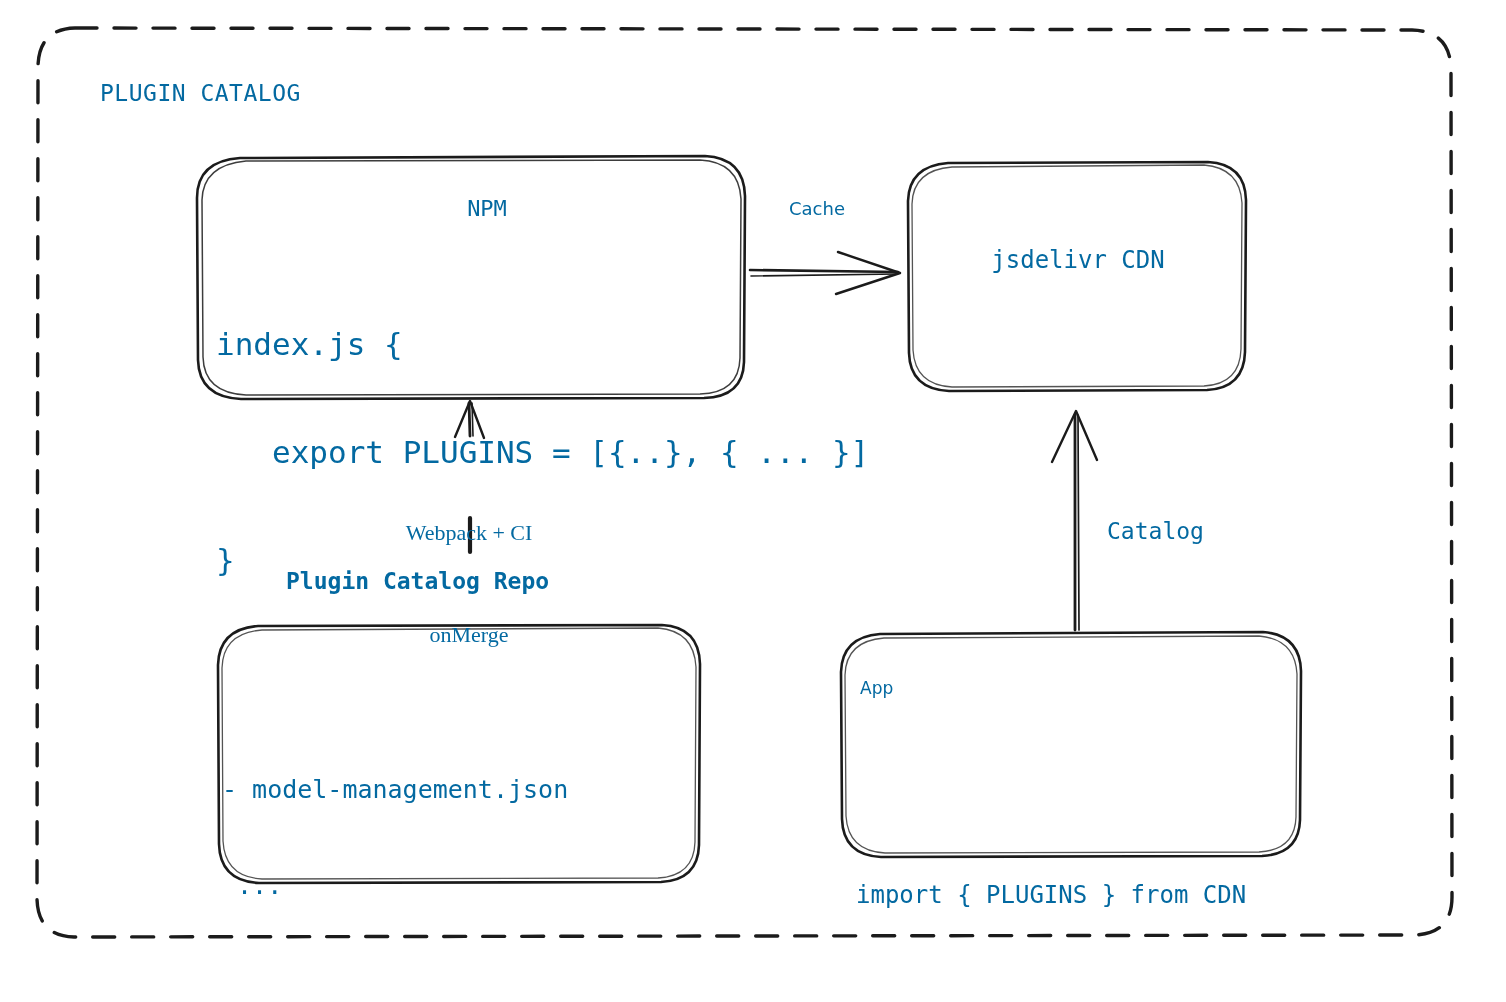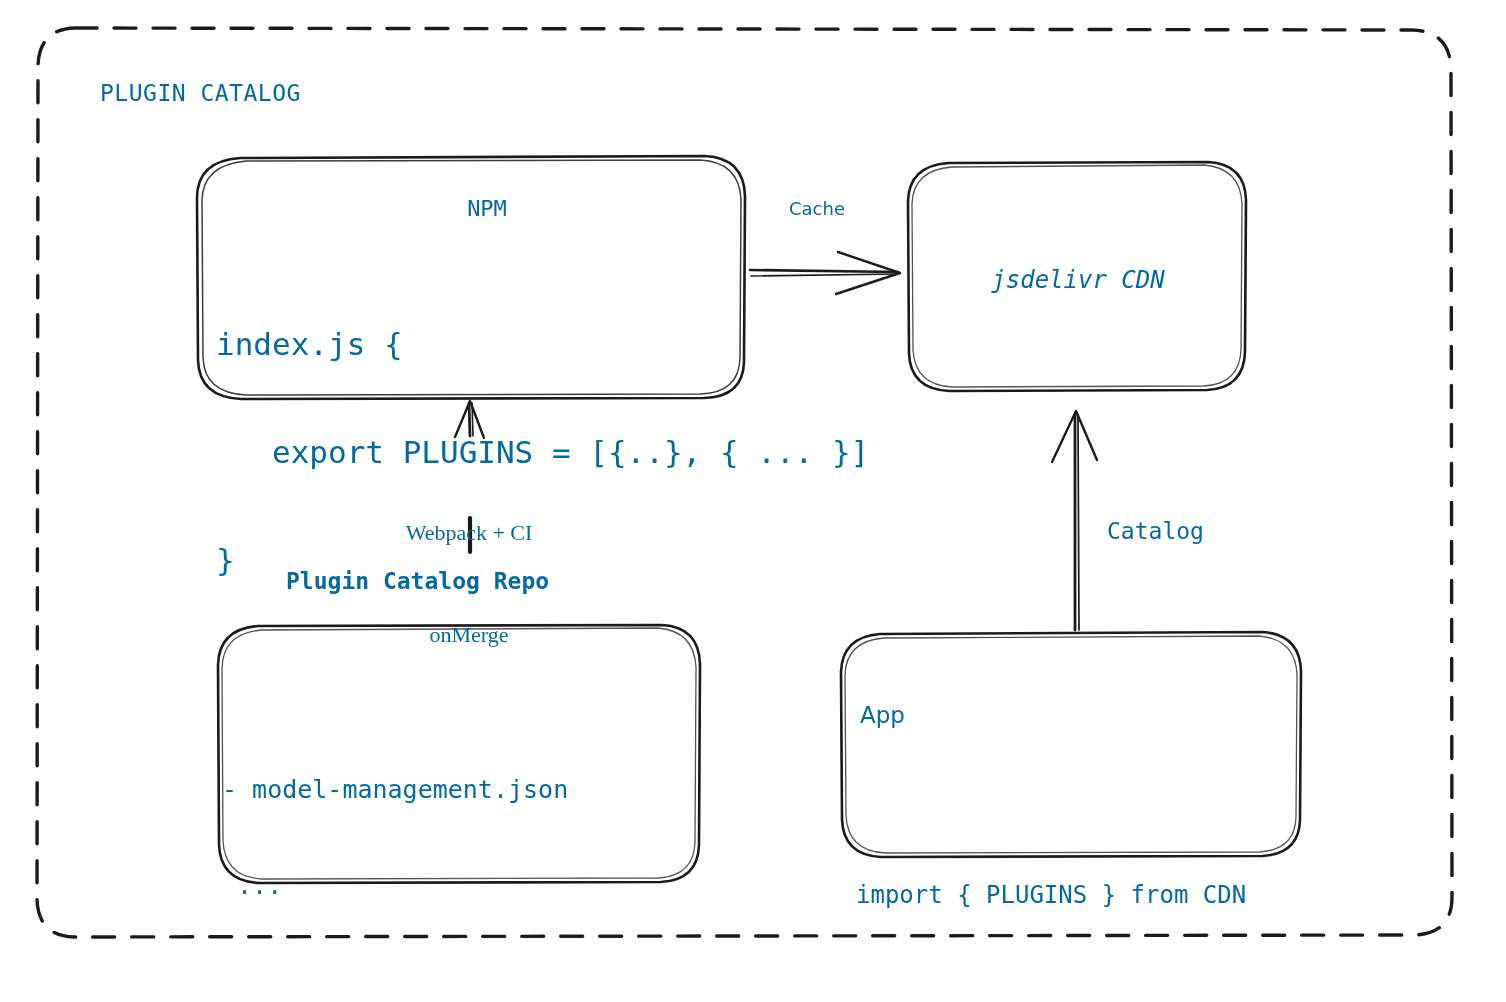--- a/index.html
+++ b/index.html
@@ -52,25 +52,24 @@
     margin-left: 13px;
   }
   #npm-code {
     left: 216px;
     top: 254px;
     font-size: 31px;
     line-height: 36px;
   }
   #cdn-title {
     left: 910px;
-    top: 268px;
+    top: 248px;
     width: 336px;
     text-align: center;
     font-size: 24px;
-    font-style: italic;
   }
   #cache-label {
     left: 789px;
     top: 200px;
     font-size: 18px;
   }
   #webpack-label {
     left: 373px;
     top: 448px;
     font-size: 22px;
@@ -92,22 +91,21 @@
     line-height: 32px;
   }
   #import-label {
     left: 1107px;
     top: 520px;
     font-size: 23px;
   }
   #app-title {
     left: 860px;
     top: 680px;
-    font-size: 23px;
-    margin-top: 24px;
+    font-size: 17px;
   }
   #app-code {
     left: 856px;
     top: 740px;
     font-size: 24px;
     line-height: 62px;
   }
   .codeline { display: block; white-space: pre; }
 </style>
 </head>

